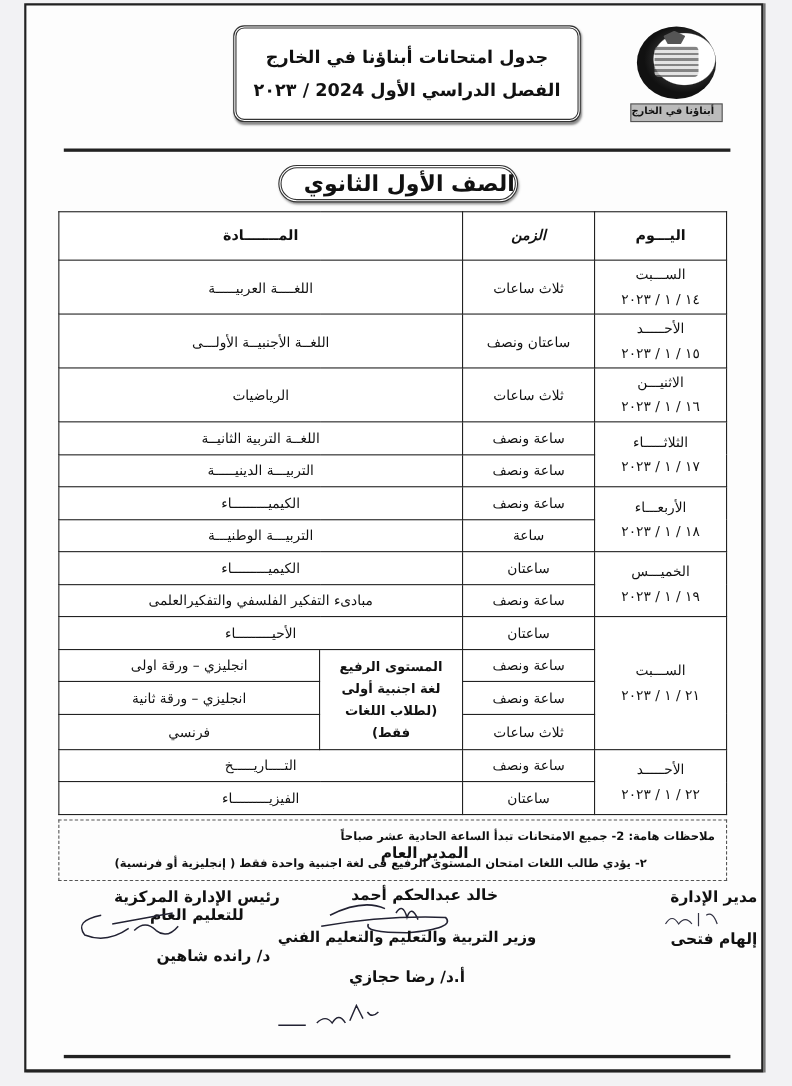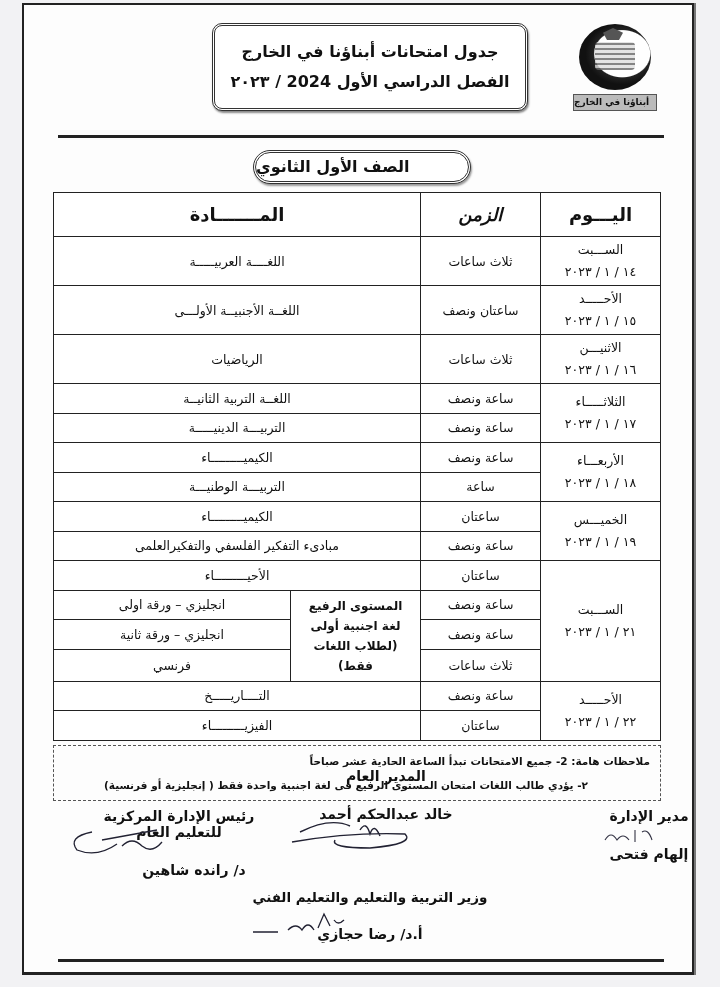--- a/index.html
+++ b/index.html
@@ -33,48 +33,48 @@
     border-radius: 4px; opacity: .8;
   }
   .logo .label {
     position: absolute; left: 0; top: 72px; width: 84px; height: 17px;
     background: #bbb; border: 1px solid #555; font-size: 9px; font-weight: bold;
     text-align: left; line-height: 15px; direction: rtl; color: #111;
   }
   .grade-pill {
     position: absolute; left: 253px; top: 150px; width: 218px; height: 34px;
     border: 3px double #333; border-radius: 18px; background: #fff;
-    font-weight: bold; font-size: 16px; text-align: left; line-height: 28px; direction: rtl;
+    font-weight: bold; font-size: 20px; text-align: right; line-height: 28px; direction: rtl;
     box-shadow: 1px 2px 2px #999;
   }
   table.sched {
     position: absolute; left: 53px; top: 192px; width: 608px;
     border-collapse: collapse; direction: rtl; background: #fff;
   }
   table.sched td, table.sched th {
     border: 1.5px solid #222; text-align: center; font-size: 12.5px; padding: 0 4px;
     vertical-align: middle;
   }
-  table.sched th { height: 44px; font-weight: bold; font-size: 18px; }
+  table.sched th { height: 44px; font-weight: bold; font-size: 13px; }
   table.sched td.day { width: 120px; font-size: 12.5px; line-height: 22px; }
   table.sched td.time { width: 120px; }
   table.sched tr.r49 td { height: 49px; }
   table.sched tr.r29 td { height: 29.5px; }
   table.sched td.sub { border-top: 1px solid #888; }
   .notes {
     position: absolute; left: 53px; top: 745px; width: 608px; height: 56px;
     border: 1.5px dashed #555; direction: rtl; padding: 3px 10px;
     font-weight: bold; font-size: 10.5px; line-height: 24px;
   }
   .notes .n2 { padding-right: 62px; }
   .sig { position: absolute; direction: rtl; text-align: center; font-weight: bold; font-size: 14px; margin-left: 21px; }
   .sig .role { line-height: 16px; }
   .sig .name { line-height: 16px; }
   .scribble { position: absolute; }
-  .minister { position: absolute; left: 220px; top: 888px; width: 300px; direction: rtl; text-align: center; font-weight: bold; }
+  .minister { position: absolute; left: 220px; top: 843px; width: 300px; direction: rtl; text-align: center; font-weight: bold; }
   .minister .role { font-size: 13.5px; line-height: 18px; }
   .minister .name { font-size: 14px; line-height: 20px; margin-top: 18px; }
 </style>
 </head>
 <body>
 
 <div class="page">
   <div class="hline" style="top:130px;"></div>
   <div class="hline" style="bottom:10px; top:auto;"></div>
 </div>

